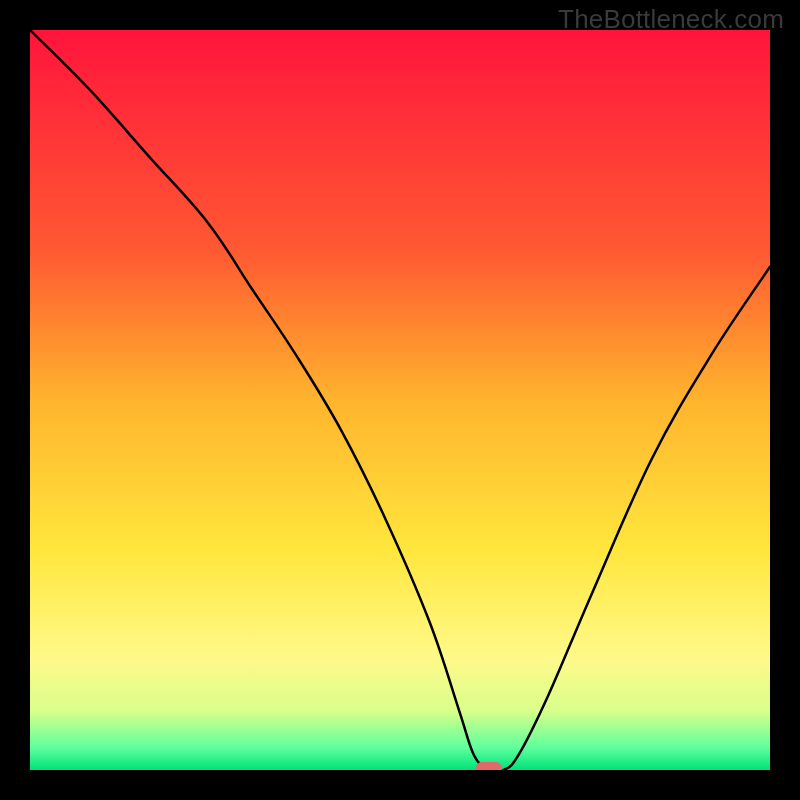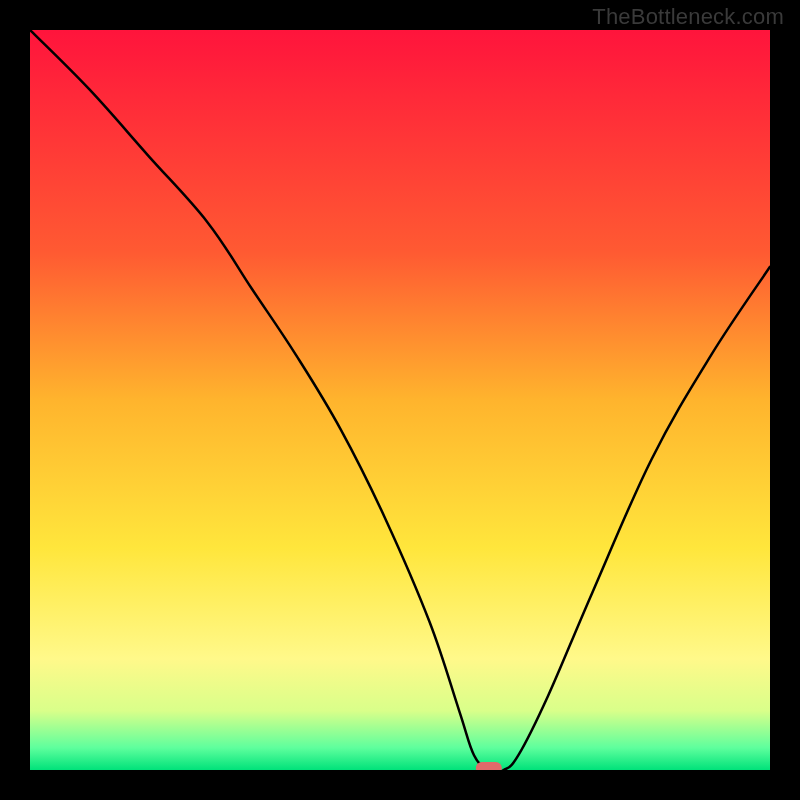--- a/index.html
+++ b/index.html
@@ -14,21 +14,21 @@
   .container {
     position: relative;
     width: 800px;
     height: 800px;
   }
   .watermark {
     position: absolute;
     top: 4px;
     right: 16px;
     color: #3a3a3a;
-    font-size: 22px;
+    font-size: 26px;
     font-weight: 500;
     letter-spacing: 0.2px;
     z-index: 5;
   }
   .plot-area {
     position: absolute;
     left: 30px;
     top: 30px;
     width: 740px;
     height: 740px;

